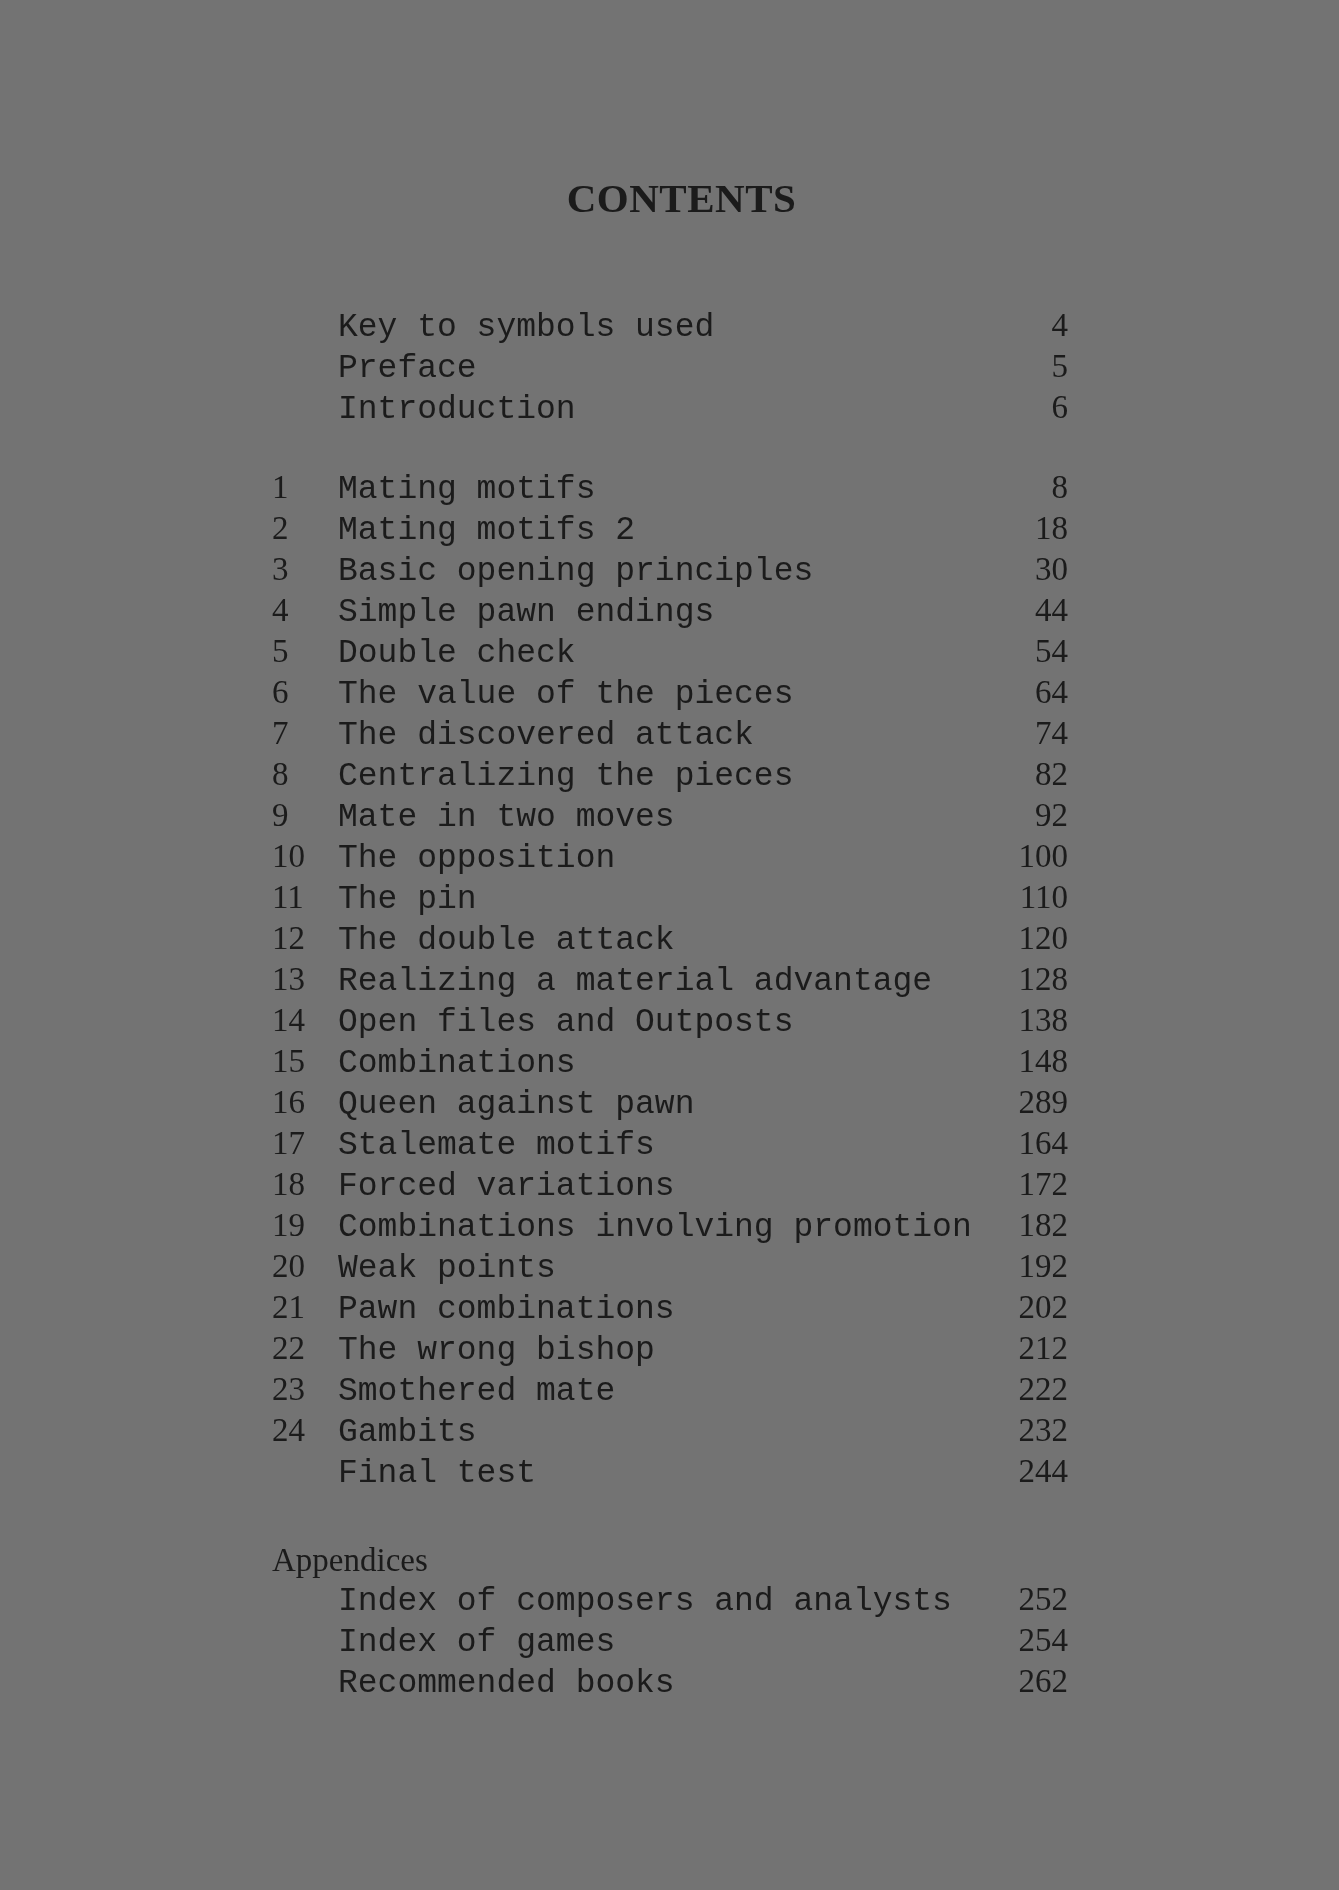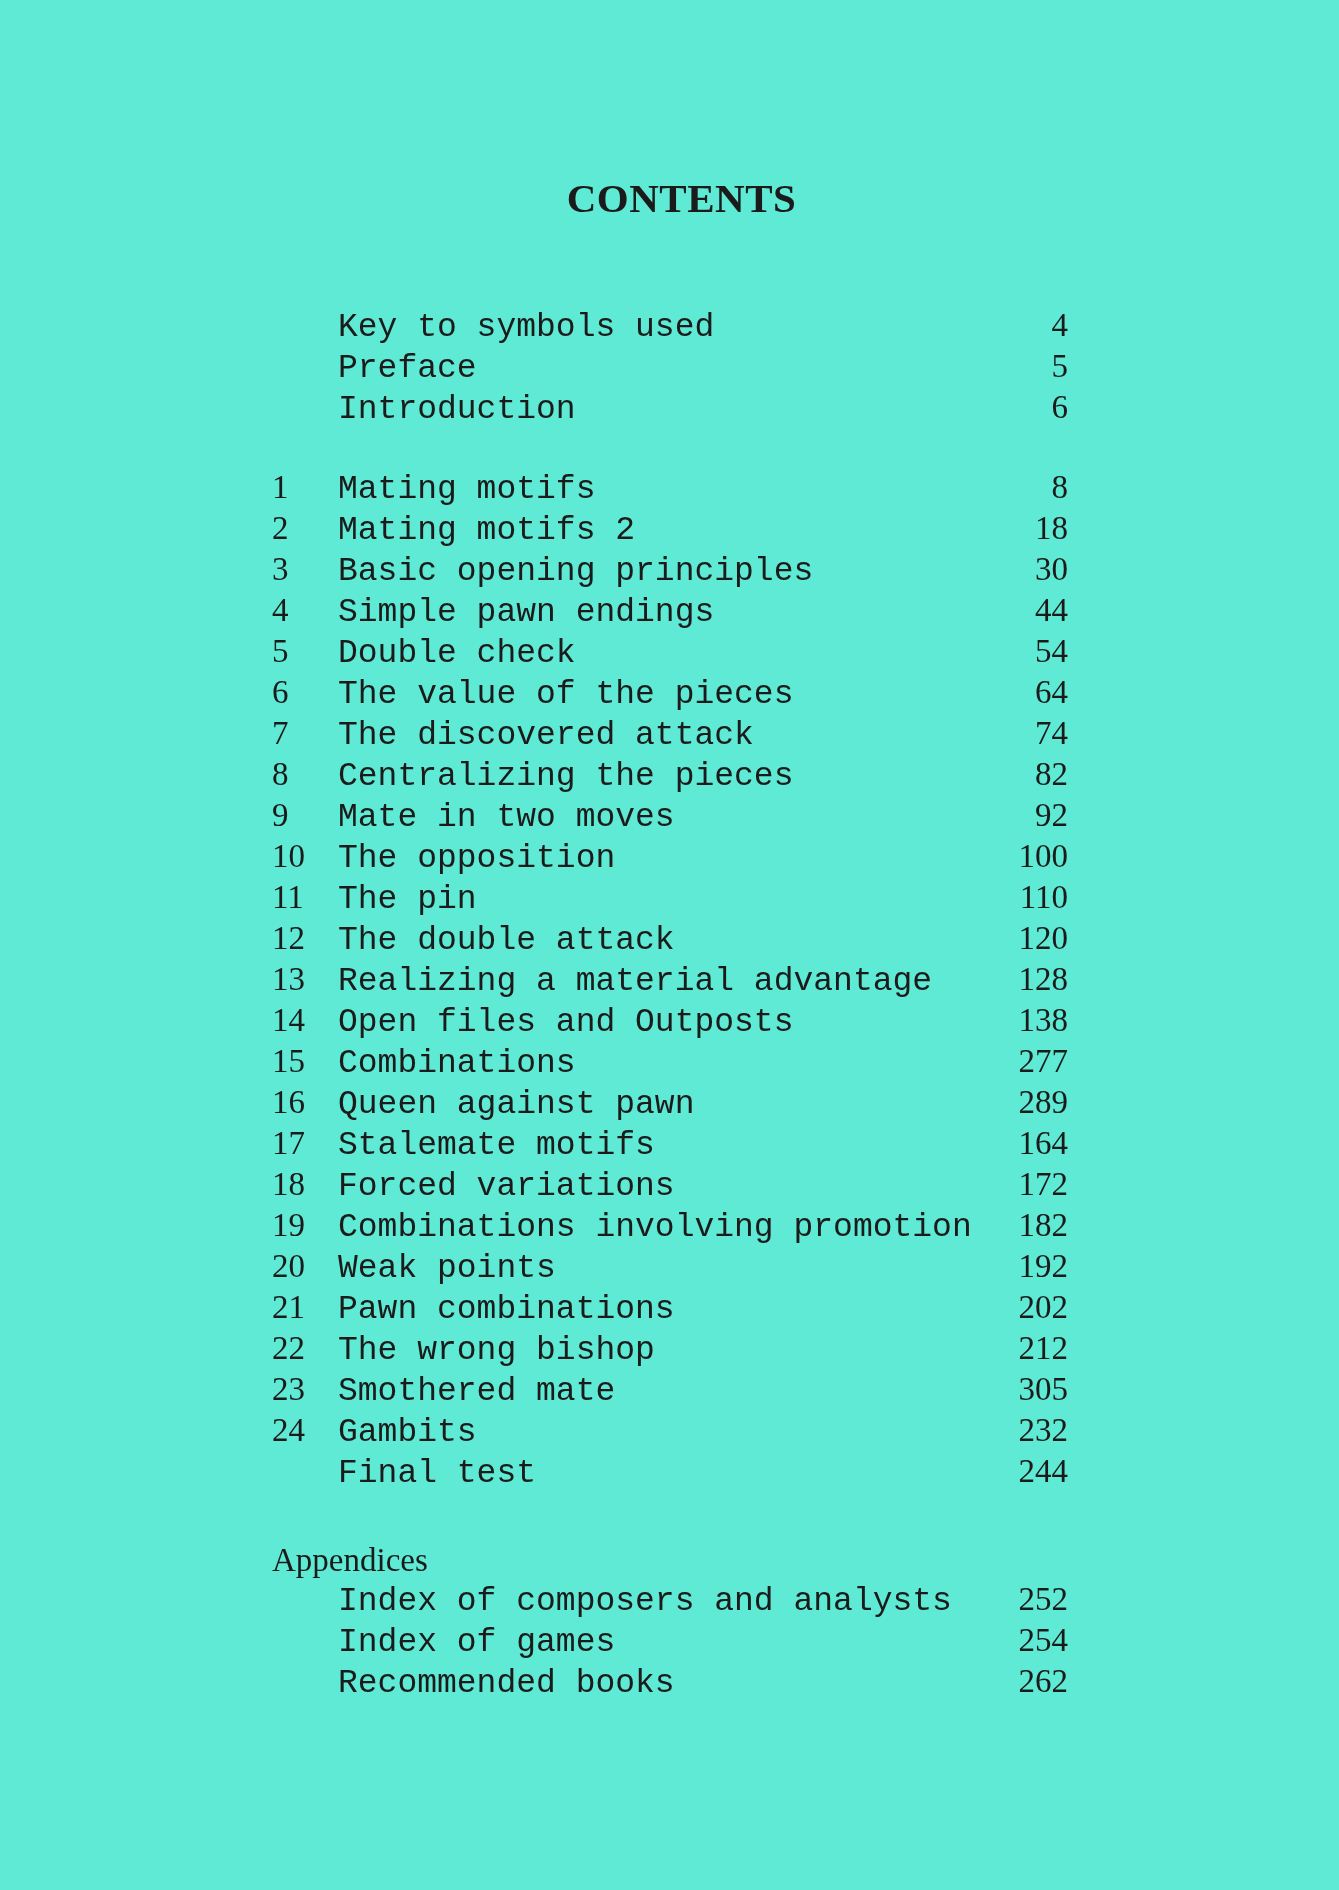--- a/index.html
+++ b/index.html
@@ -4,21 +4,21 @@
 <style>
   html, body {
     margin: 0;
     padding: 0;
     background: #ffffff;
   }
   .page {
     position: relative;
     width: 1339px;
     height: 1890px;
-    background: #5eead4;
+    background: #737373;
     color: #1b1b1b;
     font-family: "Liberation Serif", "DejaVu Serif", serif;
     box-sizing: border-box;
     padding-top: 176px;
     overflow: hidden;
   }
   .contents-title {
     margin: 0;
     text-align: center;
     padding-left: 24px;           
@@ -153,21 +153,21 @@
       <span class="p">128</span>
     </div>
         <div class="row">
       <span class="num">14</span>
       <span class="t">Open files and Outposts</span>
       <span class="p">138</span>
     </div>
         <div class="row">
       <span class="num">15</span>
       <span class="t">Combinations</span>
-      <span class="p">277</span>
+      <span class="p">148</span>
     </div>
         <div class="row">
       <span class="num">16</span>
       <span class="t">Queen against pawn</span>
       <span class="p">289</span>
     </div>
         <div class="row">
       <span class="num">17</span>
       <span class="t">Stalemate motifs</span>
       <span class="p">164</span>
@@ -193,21 +193,21 @@
       <span class="p">202</span>
     </div>
         <div class="row">
       <span class="num">22</span>
       <span class="t">The wrong bishop</span>
       <span class="p">212</span>
     </div>
         <div class="row">
       <span class="num">23</span>
       <span class="t">Smothered mate</span>
-      <span class="p">305</span>
+      <span class="p">222</span>
     </div>
         <div class="row">
       <span class="num">24</span>
       <span class="t">Gambits</span>
       <span class="p">232</span>
     </div>
       </div>
 
     <div class="back-matter-section">
 

